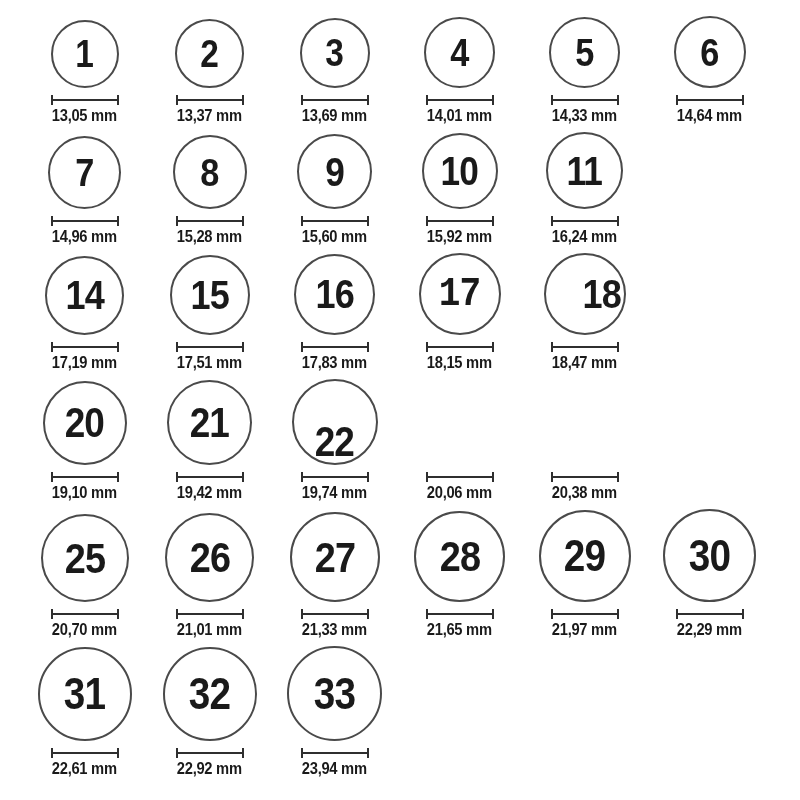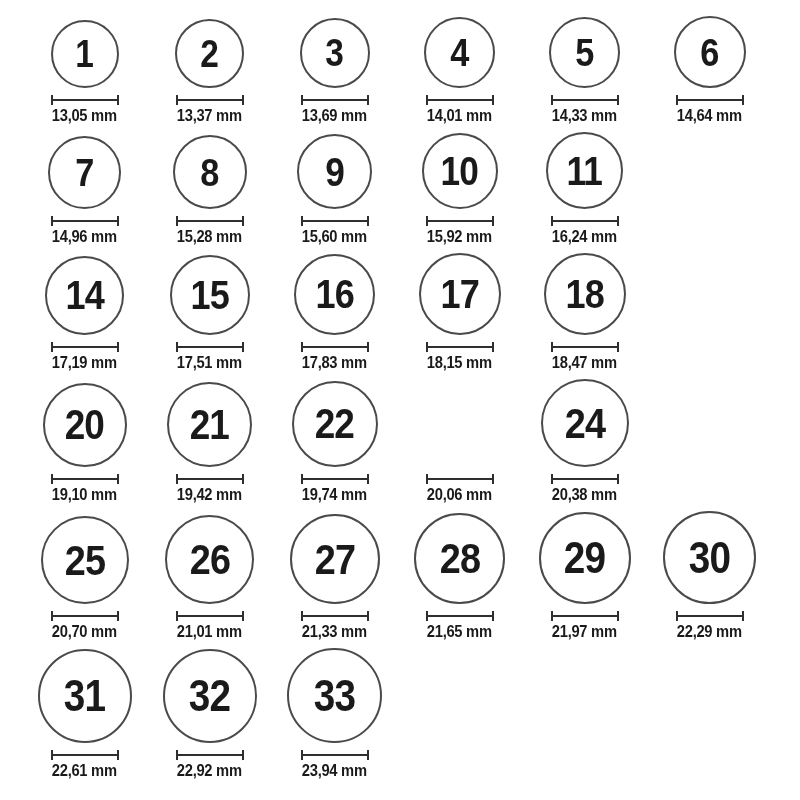--- a/index.html
+++ b/index.html
@@ -232,32 +232,32 @@
       <span class="num" style="font-size: 41px;">16</span>
     </div>
     <div class="dim">
       <span class="tick"></span>
       <span class="bar"></span>
       <span class="tick"></span>
     </div>
     <div class="label">17,83 mm</div>
   </div>
         <div class="cell">
-    <div class="circle" style="width: 82px; height: 82px;">
+    <div class="circle" style="width: 82px; height: 82px; font-family: Liberation Mono, monospace;">
       <span class="num" style="font-size: 41px;">17</span>
     </div>
     <div class="dim">
       <span class="tick"></span>
       <span class="bar"></span>
       <span class="tick"></span>
     </div>
     <div class="label">18,15 mm</div>
   </div>
         <div class="cell">
-    <div class="circle" style="width: 82px; height: 82px;">
+    <div class="circle" style="width: 82px; height: 82px; justify-content: flex-end;">
       <span class="num" style="font-size: 41px;">18</span>
     </div>
     <div class="dim">
       <span class="tick"></span>
       <span class="bar"></span>
       <span class="tick"></span>
     </div>
     <div class="label">18,47 mm</div>
   </div>
       </div>
@@ -278,42 +278,39 @@
       <span class="num" style="font-size: 42px;">21</span>
     </div>
     <div class="dim">
       <span class="tick"></span>
       <span class="bar"></span>
       <span class="tick"></span>
     </div>
     <div class="label">19,42 mm</div>
   </div>
         <div class="cell">
-    <div class="circle" style="width: 86px; height: 86px;">
+    <div class="circle" style="width: 86px; height: 86px; align-items: flex-end;">
       <span class="num" style="font-size: 42px;">22</span>
     </div>
     <div class="dim">
       <span class="tick"></span>
       <span class="bar"></span>
       <span class="tick"></span>
     </div>
     <div class="label">19,74 mm</div>
   </div>
         <div class="cell">
     <div class="dim">
       <span class="tick"></span>
       <span class="bar"></span>
       <span class="tick"></span>
     </div>
     <div class="label">20,06 mm</div>
   </div>
         <div class="cell">
-    <div class="circle" style="width: 88px; height: 88px;">
-      <span class="num" style="font-size: 43px;">24</span>
-    </div>
     <div class="dim">
       <span class="tick"></span>
       <span class="bar"></span>
       <span class="tick"></span>
     </div>
     <div class="label">20,38 mm</div>
   </div>
       </div>
       <div class="row">
         <div class="cell">

